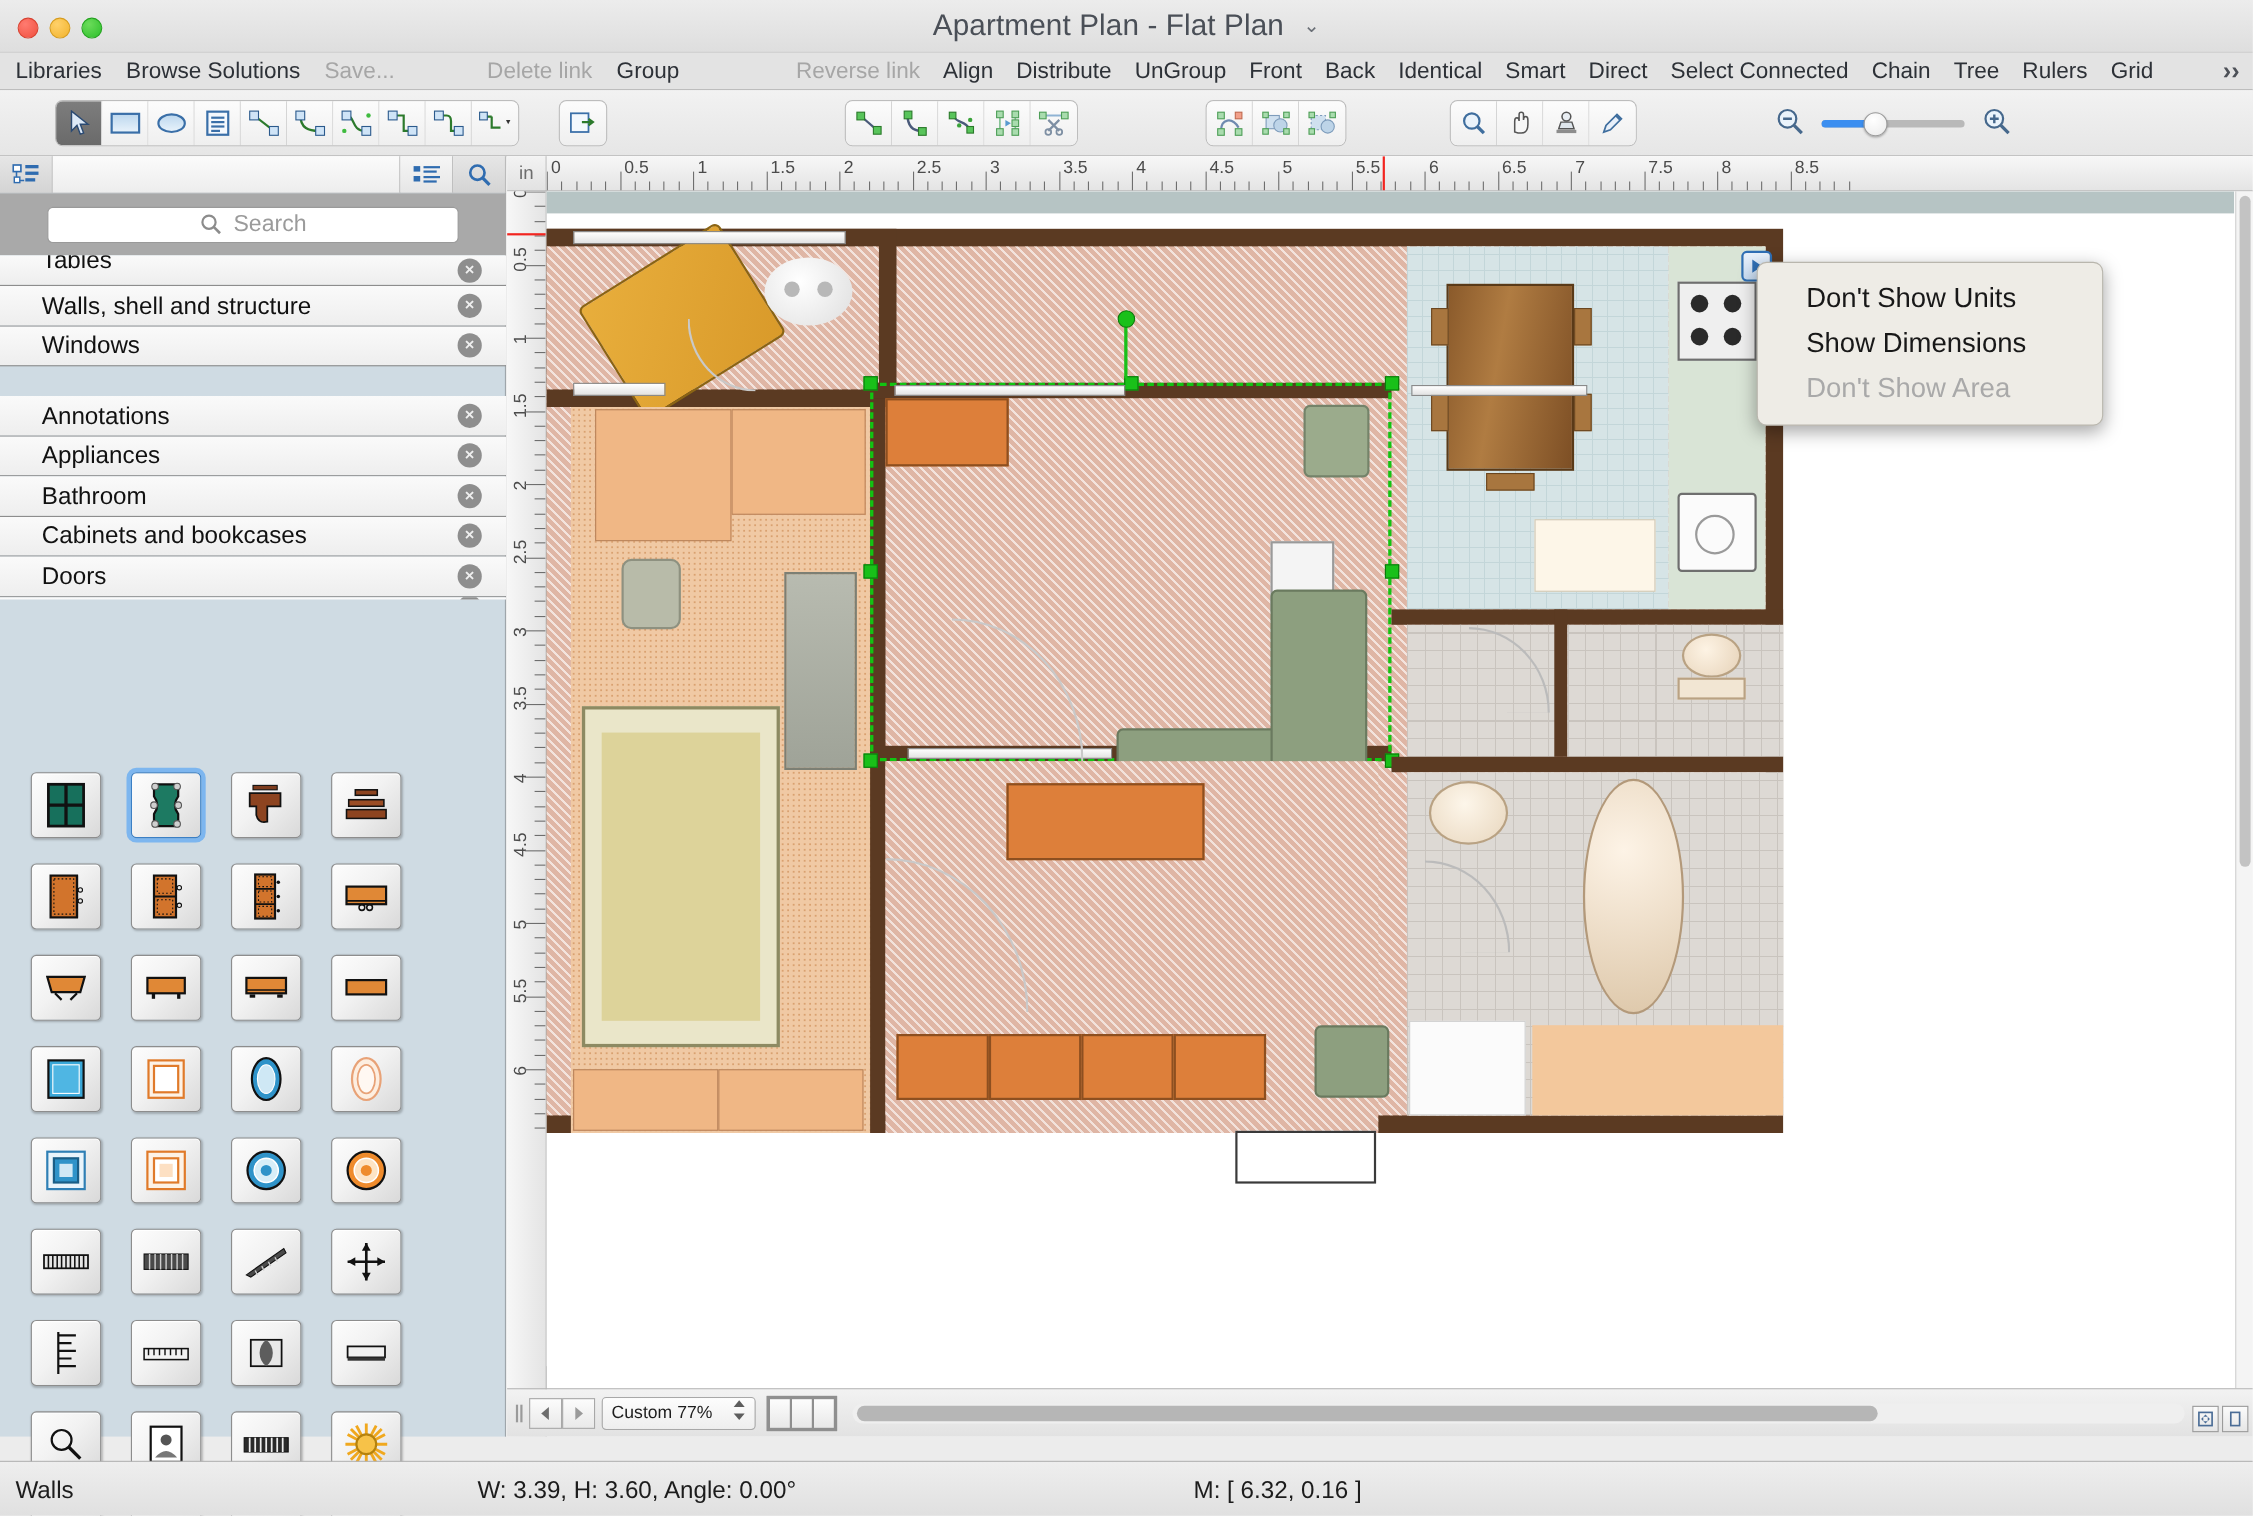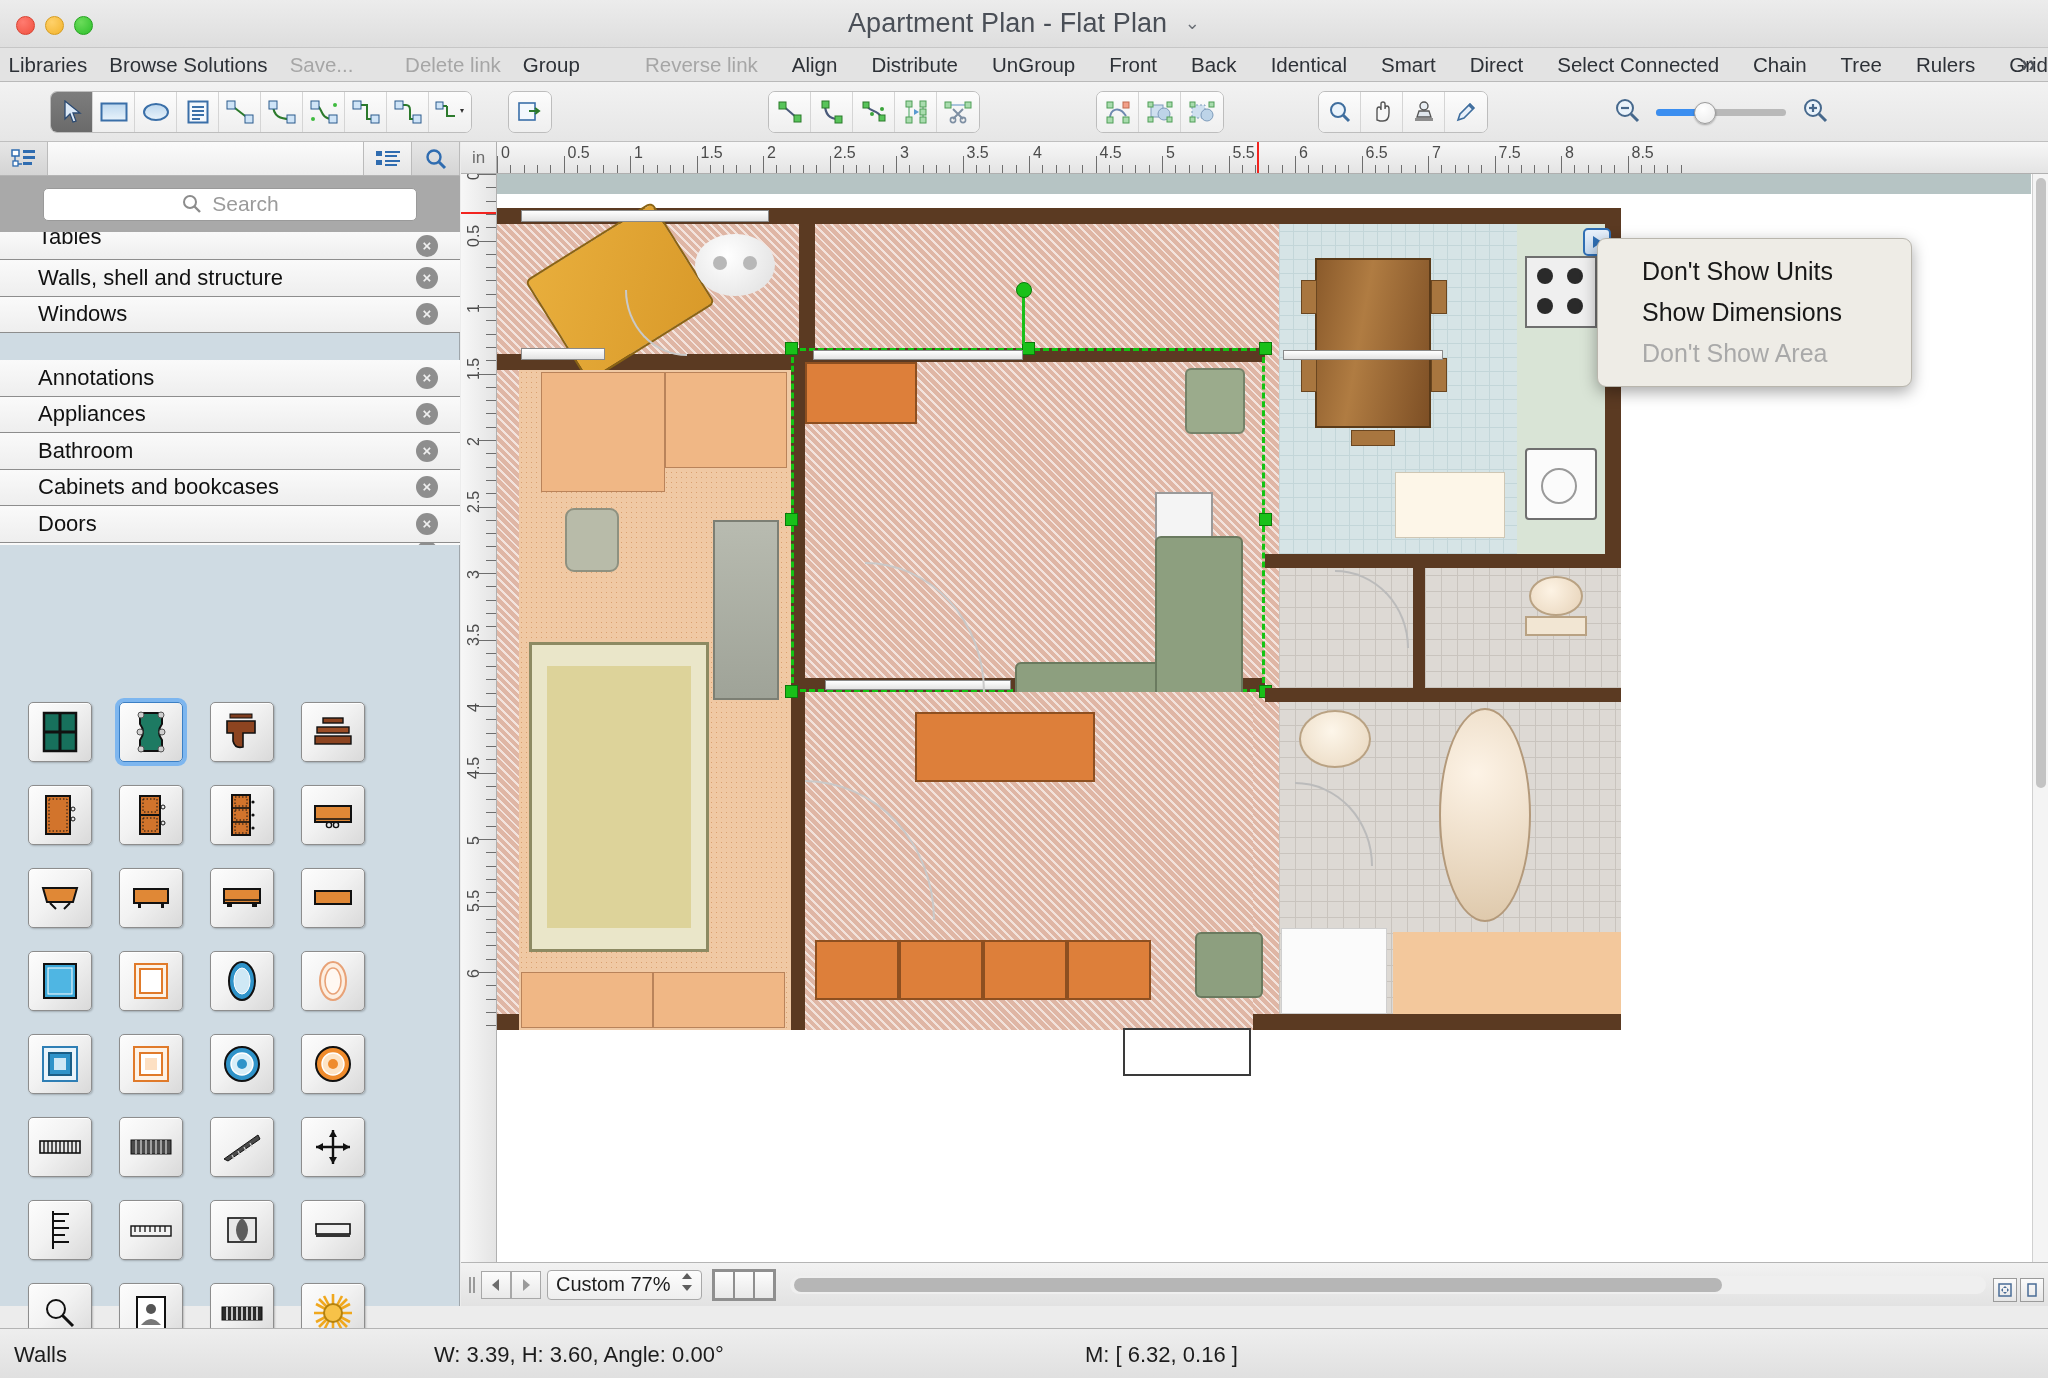--- a/index.html
+++ b/index.html
@@ -150,21 +150,21 @@
   
   .canvasBottom {
     position:absolute; left:0; bottom:0; width:1587px; height:44px;
     background:linear-gradient(#f2f2f2,#e2e2e2); border-top:1px solid #b5b5b5;
     display:flex; align-items:center; gap:0;
   }
   .navbtn { width:30px; height:28px; border:1px solid #a8a8a8; background:linear-gradient(#fcfcfc,#e9e9e9);
     display:flex; align-items:center; justify-content:center; }
   .zoomSel {
     margin-left:6px; height:30px; min-width:140px; padding:0 8px; border:1px solid #a8a8a8;
-    border-radius:4px; background:linear-gradient(#fdfdfd,#eee); font-size:20px; color:#1d1d1d;
+    border-radius:4px; background:linear-gradient(#fdfdfd,#eee); font-size:16px; color:#1d1d1d;
     display:flex; align-items:center; justify-content:space-between; gap:10px;
   }
   .pagetabs { margin-left:10px; display:flex; border:1px solid #8f8f8f; background:#8f8f8f; gap:2px; padding:2px;}
   .pagetab { width:18px; height:26px; background:linear-gradient(#fdfdfd,#e8e8e8); }
   .hscroll { margin-left:14px; flex:1; height:18px; background:#efefef; border-radius:9px; position:relative; }
   .hscroll .thumb { position:absolute; left:4px; top:2px; width:928px; height:14px; border-radius:7px; background:#b6b6b6;}
   .vscroll { position:absolute; right:0; top:32px; width:16px; bottom:44px; background:#f4f4f4; border-left:1px solid #d0d0d0;}
   .vscroll .thumb { position:absolute; left:3px; top:4px; width:10px; height:610px; border-radius:5px; background:#c3c3c3;}
   .cornerTools { position:absolute; right:4px; bottom:4px; display:flex; gap:3px;}
   .ctool { width:24px; height:24px; border:1px solid #9b9b9b; background:linear-gradient(#fbfbfb,#e6e6e6);
@@ -236,21 +236,21 @@
       <span class="mi">Libraries</span>
       <span class="mi">Browse Solutions</span>
       <span class="mi dim">Save...</span>
     </div>
     <div style="width:84px"></div>
     <div class="grp" style="">
       <span class="mi dim">Delete link</span>
       <span class="mi">Group</span>
     </div>
     <div style="width:106px"></div>
-    <div class="grp" style="gap:34px">
+    <div class="grp" style="gap:21px">
       <span class="mi dim">Reverse link</span>
       <span class="mi">Align</span>
       <span class="mi">Distribute</span>
       <span class="mi">UnGroup</span>
       <span class="mi">Front</span>
       <span class="mi">Back</span>
       <span class="mi">Identical</span>
       <span class="mi">Smart</span>
       <span class="mi">Direct</span>
       <span class="mi">Select Connected</span>

